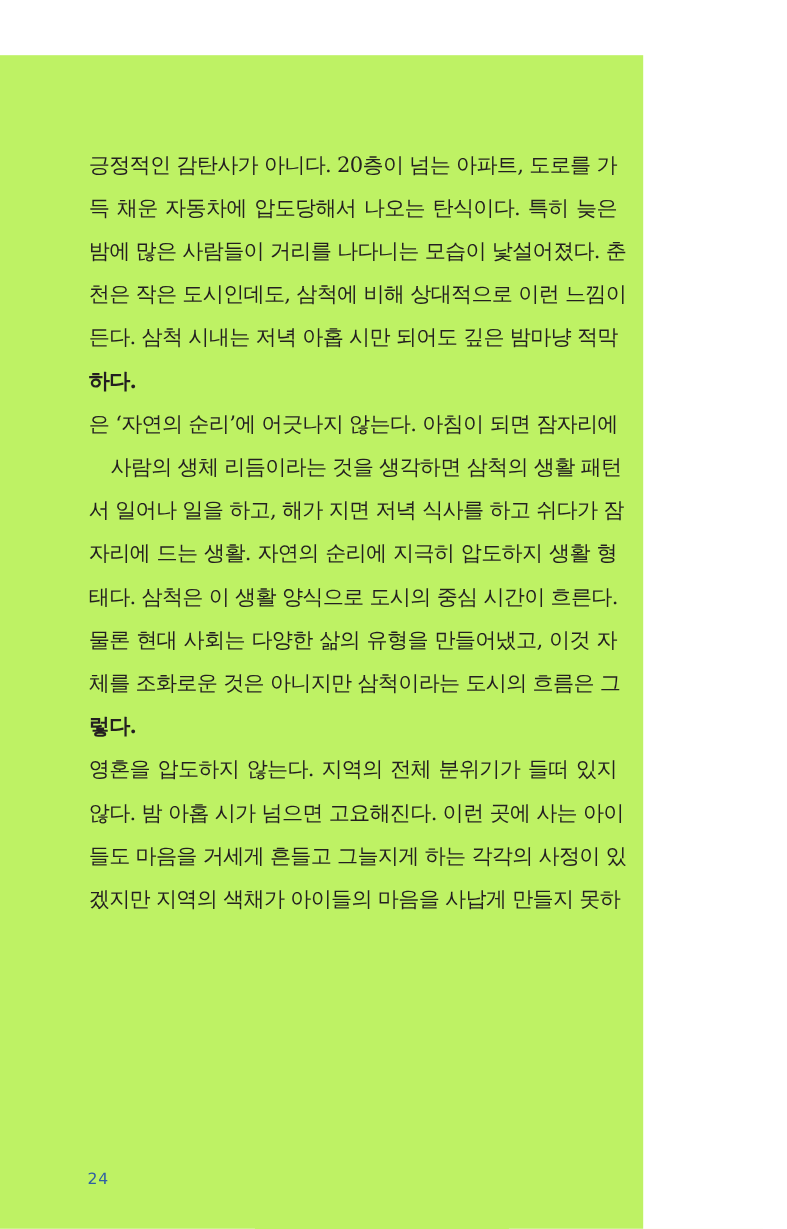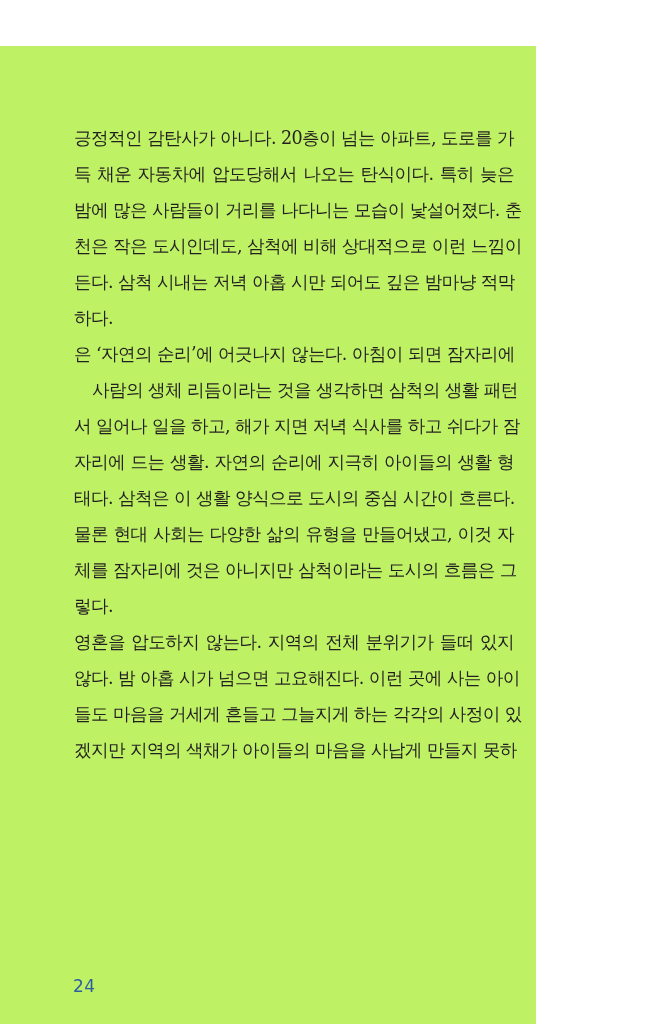--- a/index.html
+++ b/index.html
@@ -34,30 +34,31 @@
     }
     .line {
       display: block;
       white-space: nowrap;
       height: 36px;
       text-align: justify;
       text-align-last: justify;
     }
     .line.last {
       text-align-last: left;
+      font-weight: bold;
     }
     .line.indent {
       padding-left: 18px;
     }
     .page-number {
       position: absolute;
       left: 73px;
       top: 930px;
       font-family: "DejaVu Sans", "Liberation Sans", sans-serif;
-      font-size: 17px;
+      font-size: 13px;
       color: #2f5fa3;
       letter-spacing: 0.5px;
     }
   </style>
 </head>
 <body>
 
 <div class="page">
   <div class="text-block">
 
@@ -67,24 +68,24 @@
       <span class="line">밤에 많은 사람들이 거리를 나다니는 모습이 낯설어졌다. 춘</span>
       <span class="line">천은 작은 도시인데도, 삼척에 비해 상대적으로 이런 느낌이</span>
       <span class="line">든다. 삼척 시내는 저녁 아홉 시만 되어도 깊은 밤마냥 적막</span>
       <span class="line last">하다.</span>
     </div>
 
     <div>
       <span class="line">은 ‘자연의 순리’에 어긋나지 않는다. 아침이 되면 잠자리에</span>
       <span class="line indent">사람의 생체 리듬이라는 것을 생각하면 삼척의 생활 패턴</span>
       <span class="line">서 일어나 일을 하고, 해가 지면 저녁 식사를 하고 쉬다가 잠</span>
-      <span class="line">자리에 드는 생활. 자연의 순리에 지극히 아이들의 생활 형</span>
+      <span class="line">자리에 드는 생활. 자연의 순리에 지극히 압도하지 생활 형</span>
       <span class="line">태다. 삼척은 이 생활 양식으로 도시의 중심 시간이 흐른다.</span>
       <span class="line">물론 현대 사회는 다양한 삶의 유형을 만들어냈고, 이것 자</span>
-      <span class="line">체를 잠자리에 것은 아니지만 삼척이라는 도시의 흐름은 그</span>
+      <span class="line">체를 조화로운 것은 아니지만 삼척이라는 도시의 흐름은 그</span>
       <span class="line last">렇다.</span>
     </div>
 
     <div>
       <span class="line">영혼을 압도하지 않는다. 지역의 전체 분위기가 들떠 있지</span>
       <span class="line">않다. 밤 아홉 시가 넘으면 고요해진다. 이런 곳에 사는 아이</span>
       <span class="line">들도 마음을 거세게 흔들고 그늘지게 하는 각각의 사정이 있</span>
       <span class="line">겠지만 지역의 색채가 아이들의 마음을 사납게 만들지 못하</span>
     </div>
 

